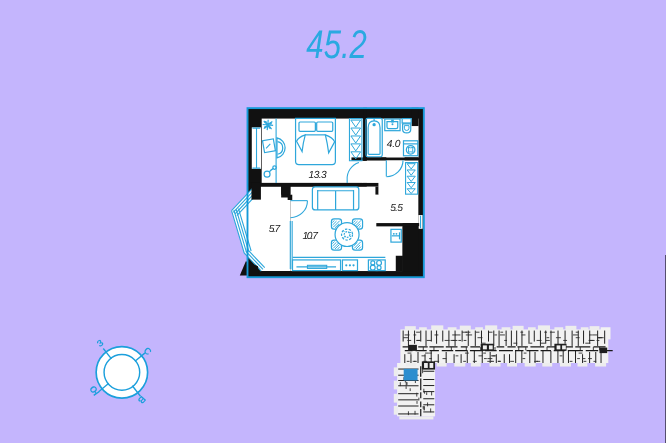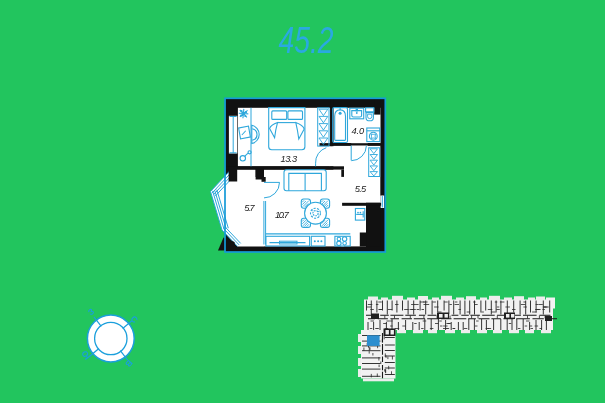--- a/index.html
+++ b/index.html
@@ -1,16 +1,16 @@
 <!DOCTYPE html>
 <html><head>
 <meta charset="utf-8">
 <style>
 html,body{margin:0;padding:0;background:#000;}
-.page{position:relative;width:605px;height:403px;background:#22c55e;overflow:hidden;font-family:"Liberation Sans",sans-serif;}
+.page{position:relative;width:605px;height:403px;background:#c4b5fd;overflow:hidden;font-family:"Liberation Sans",sans-serif;}
 </style>
 </head>
 <body>
 <div class="page">
 <svg width="605" height="403" viewBox="0 0 605 403">
 
 <text x="306" y="52.5" text-anchor="middle" font-family="Liberation Sans, sans-serif" font-style="italic" font-size="36.5" textLength="55" lengthAdjust="spacingAndGlyphs" fill="#2aa9e1">45.2</text>
 
 <rect x="225.5" y="98.5" width="159.5" height="153.5" fill="#111111"></rect>
 

